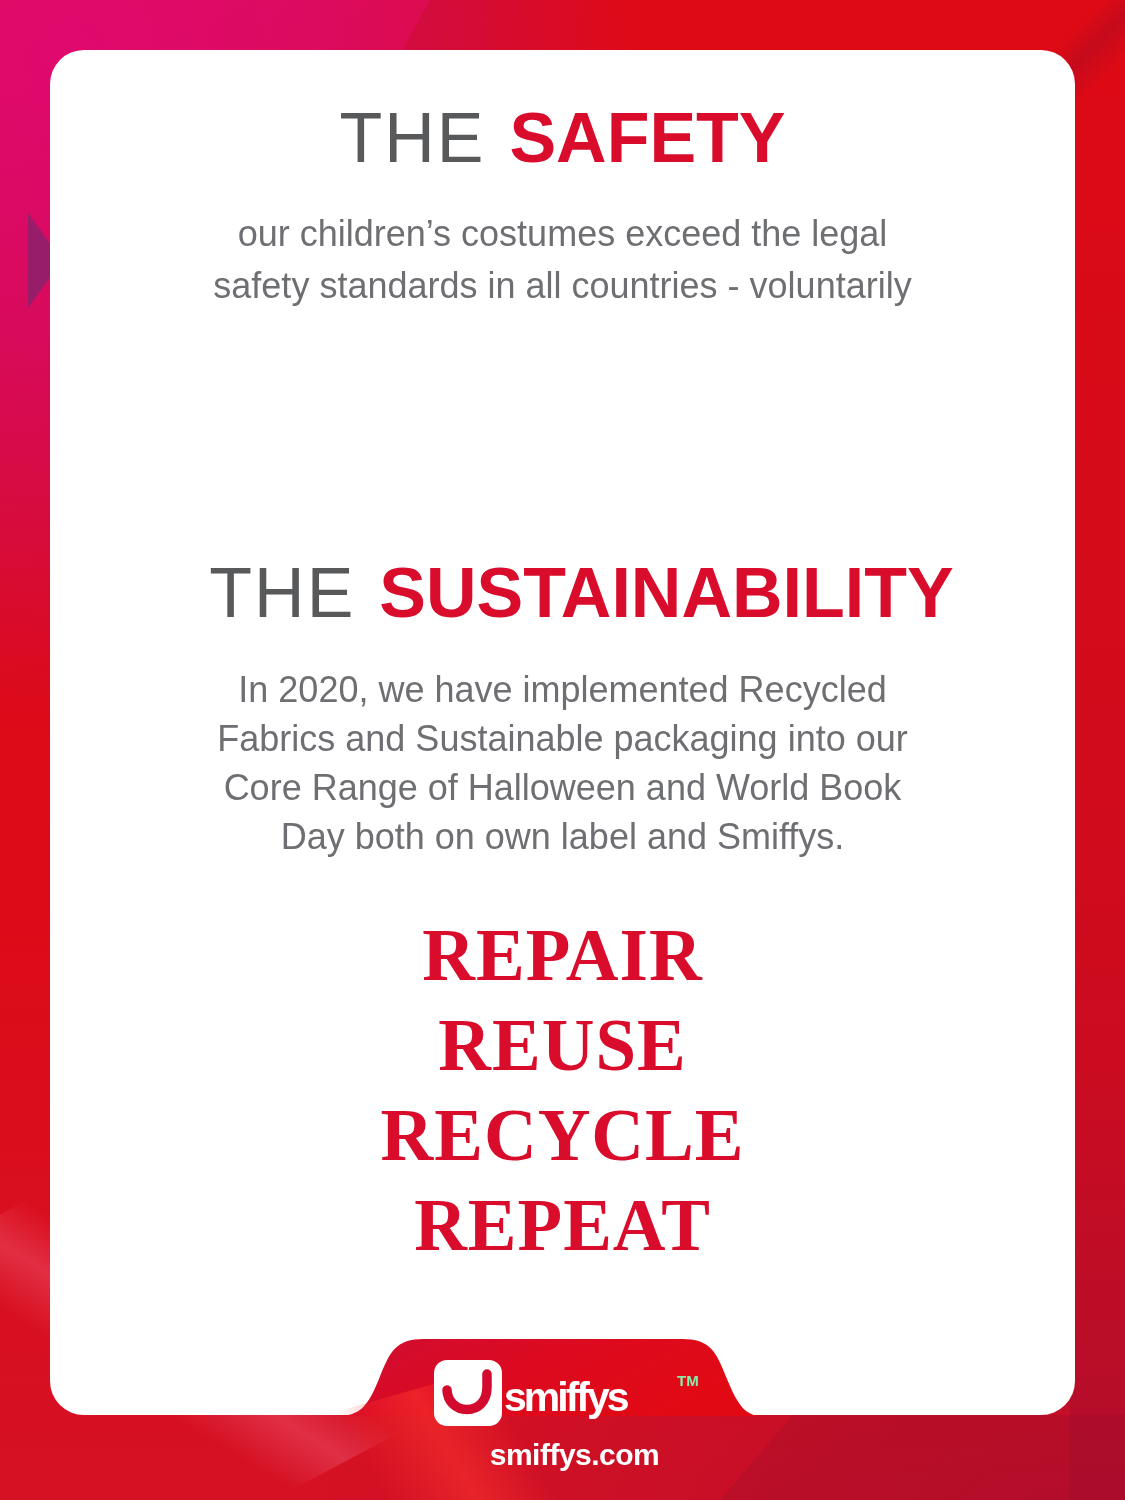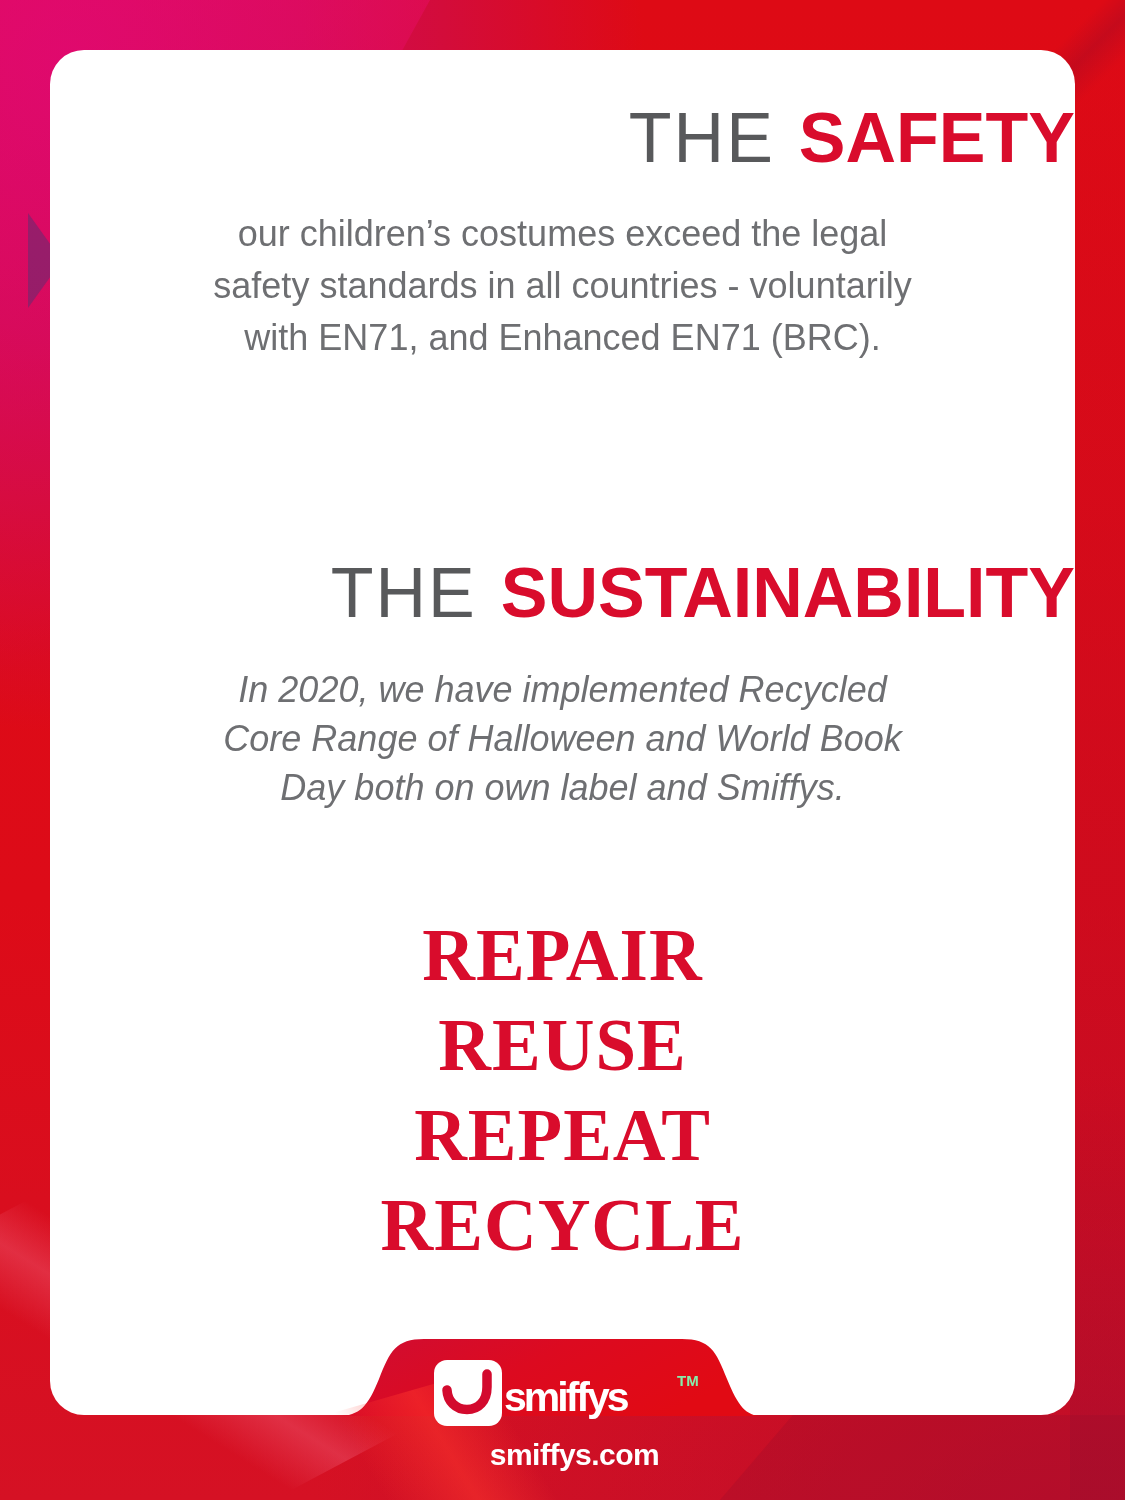--- a/index.html
+++ b/index.html
@@ -37,40 +37,40 @@
     transform:rotate(-28deg); }
   .facet-br-shade { left:720px; top:1415px; width:405px; height:85px;
     background:rgba(140,15,45,.22); clip-path:polygon(18% 0, 100% 0, 100% 100%, 0 100%); }
 
   
   .card {
     position:absolute; left:50px; top:50px; width:1025px; height:1365px;
     background:var(--card-white,#ffffff); border-radius:34px;
   }
   .heading {
-    position:absolute; left:0; width:100%; text-align:right;
+    position:absolute; left:0; width:100%; text-align:center;
     font-size:70px; line-height:80px; white-space:nowrap;
   }
   .heading .the {
     font-weight:400; color:var(--heading-gray,#58595b);
     letter-spacing:2px; margin-right:24px;
   }
   .heading .accent {
     font-weight:700; color:var(--accent-red,#d90c2c); letter-spacing:0;
   }
   .h-safety  { top:48px; }
   .h-sustain { top:503px;padding-left:38px; }
   .body-copy {
     position:absolute; left:0; width:100%; text-align:center;
     color:var(--body-gray,#6e6f72); font-size:36px; font-weight:400;
   }
   .body-safety  { top:158px; }
   .body-safety  .line { line-height:52px; }
   .body-sustain { top:615px; }
-  .body-sustain .line { line-height:49px;font-style:italic; }
+  .body-sustain .line { line-height:49px; }
   .slogan {
     position:absolute; left:0; top:861px; width:100%; text-align:center;
     color:var(--accent-red,#d90c2c); font-weight:700;
     font-size:73px; line-height:90px; letter-spacing:1px;font-family:Liberation Serif, serif;
   }
   
   .tab-svg { position:absolute; left:336px; top:1332px; width:428px; height:84px; }
   .logo-mark {
     position:absolute; left:434px; top:1360px; width:68px; height:66px;
     background:#ffffff; border-radius:13px;
@@ -106,38 +106,38 @@
 
   <div class="card">
 
     <div class="heading h-safety">
       <span class="the">THE</span><span class="accent">SAFETY</span>
     </div>
 
     <div class="body-copy body-safety">
       <div class="line">our children’s costumes exceed the legal</div>
       <div class="line">safety standards in all countries - voluntarily</div>
-      <div class="line">with EN71, and Enhanced EN71 (BRC).</div>
     </div>
 
     <div class="heading h-sustain">
       <span class="the">THE</span><span class="accent">SUSTAINABILITY</span>
     </div>
 
     <div class="body-copy body-sustain">
       <div class="line">In 2020, we have implemented Recycled</div>
+      <div class="line">Fabrics and Sustainable packaging into our</div>
       <div class="line">Core Range of Halloween and World Book</div>
       <div class="line">Day both on own label and Smiffys.</div>
     </div>
 
     <div class="slogan">
       <div>REPAIR</div>
       <div>REUSE</div>
+      <div>RECYCLE</div>
       <div>REPEAT</div>
-      <div>RECYCLE</div>
     </div>
   </div>
 
   <svg class="tab-svg" viewBox="0 0 428 84" preserveAspectRatio="none">
     <defs>
       <linearGradient id="tabgrad" x1="0" y1="0" x2="1" y2="0.35">
         <stop offset="0" stop-color="#cf0d33"></stop>
         <stop offset="0.5" stop-color="#dc0a20"></stop>
         <stop offset="1" stop-color="#e10a14"></stop>
       </linearGradient>

